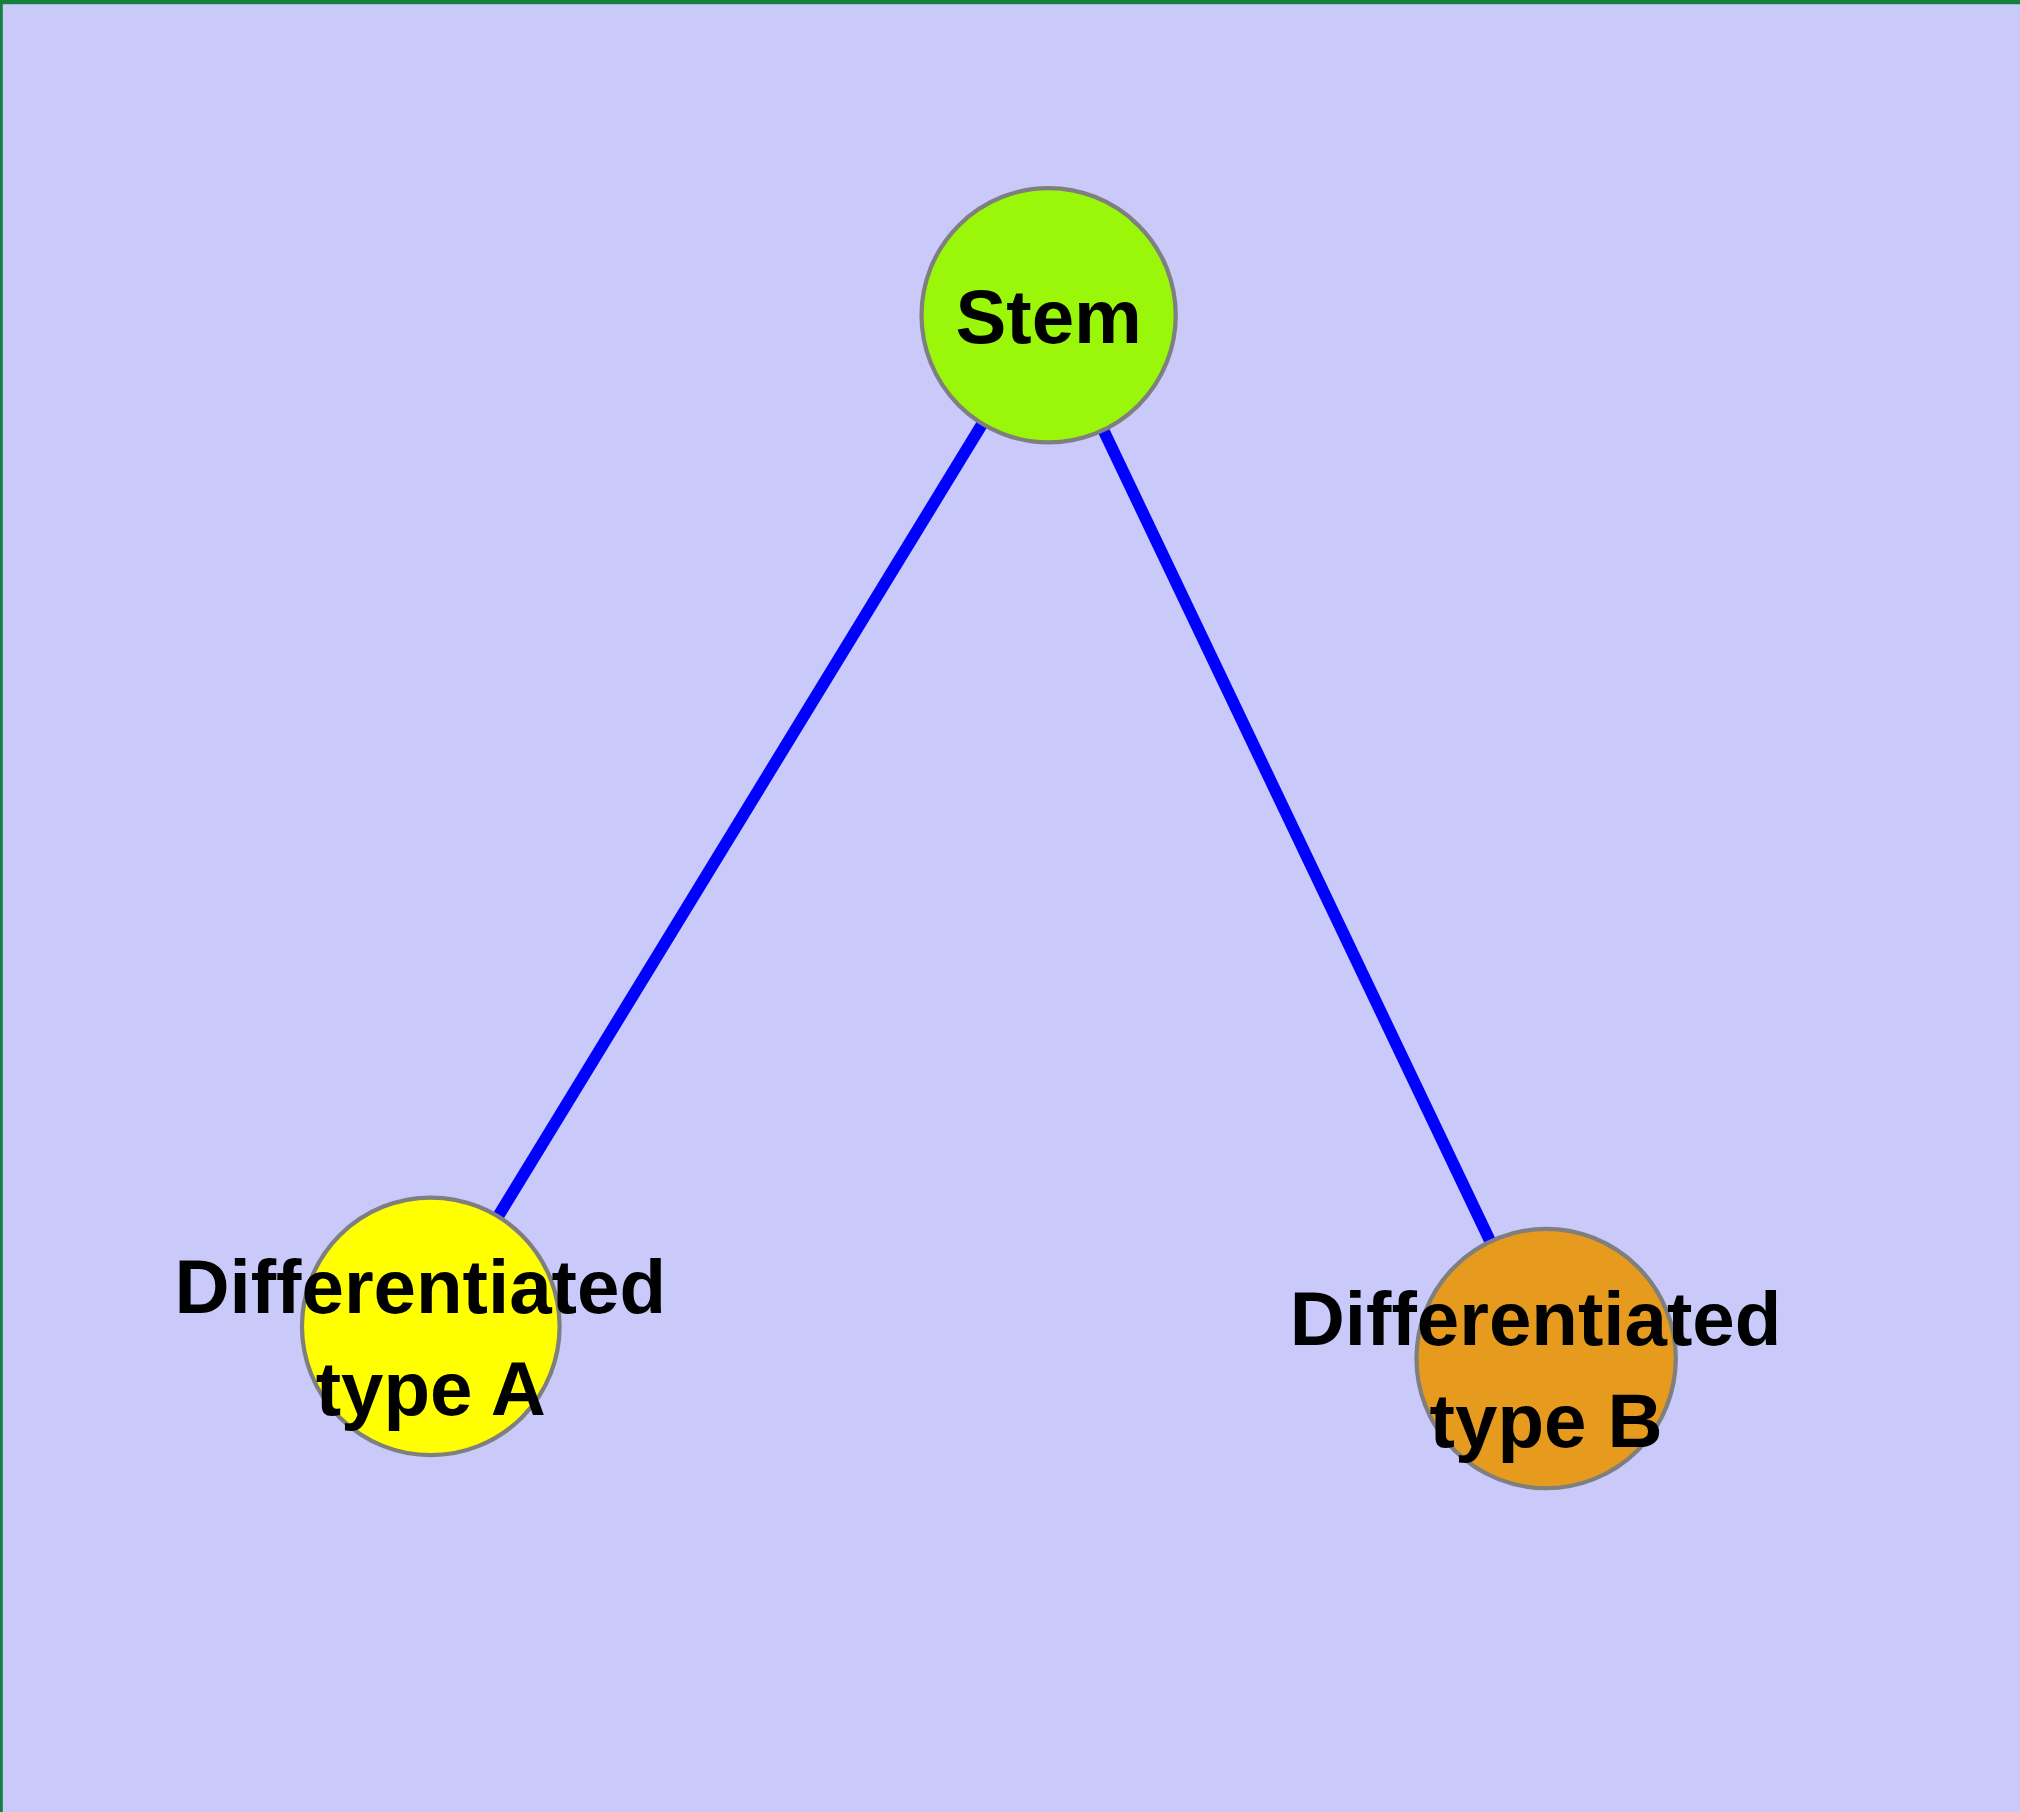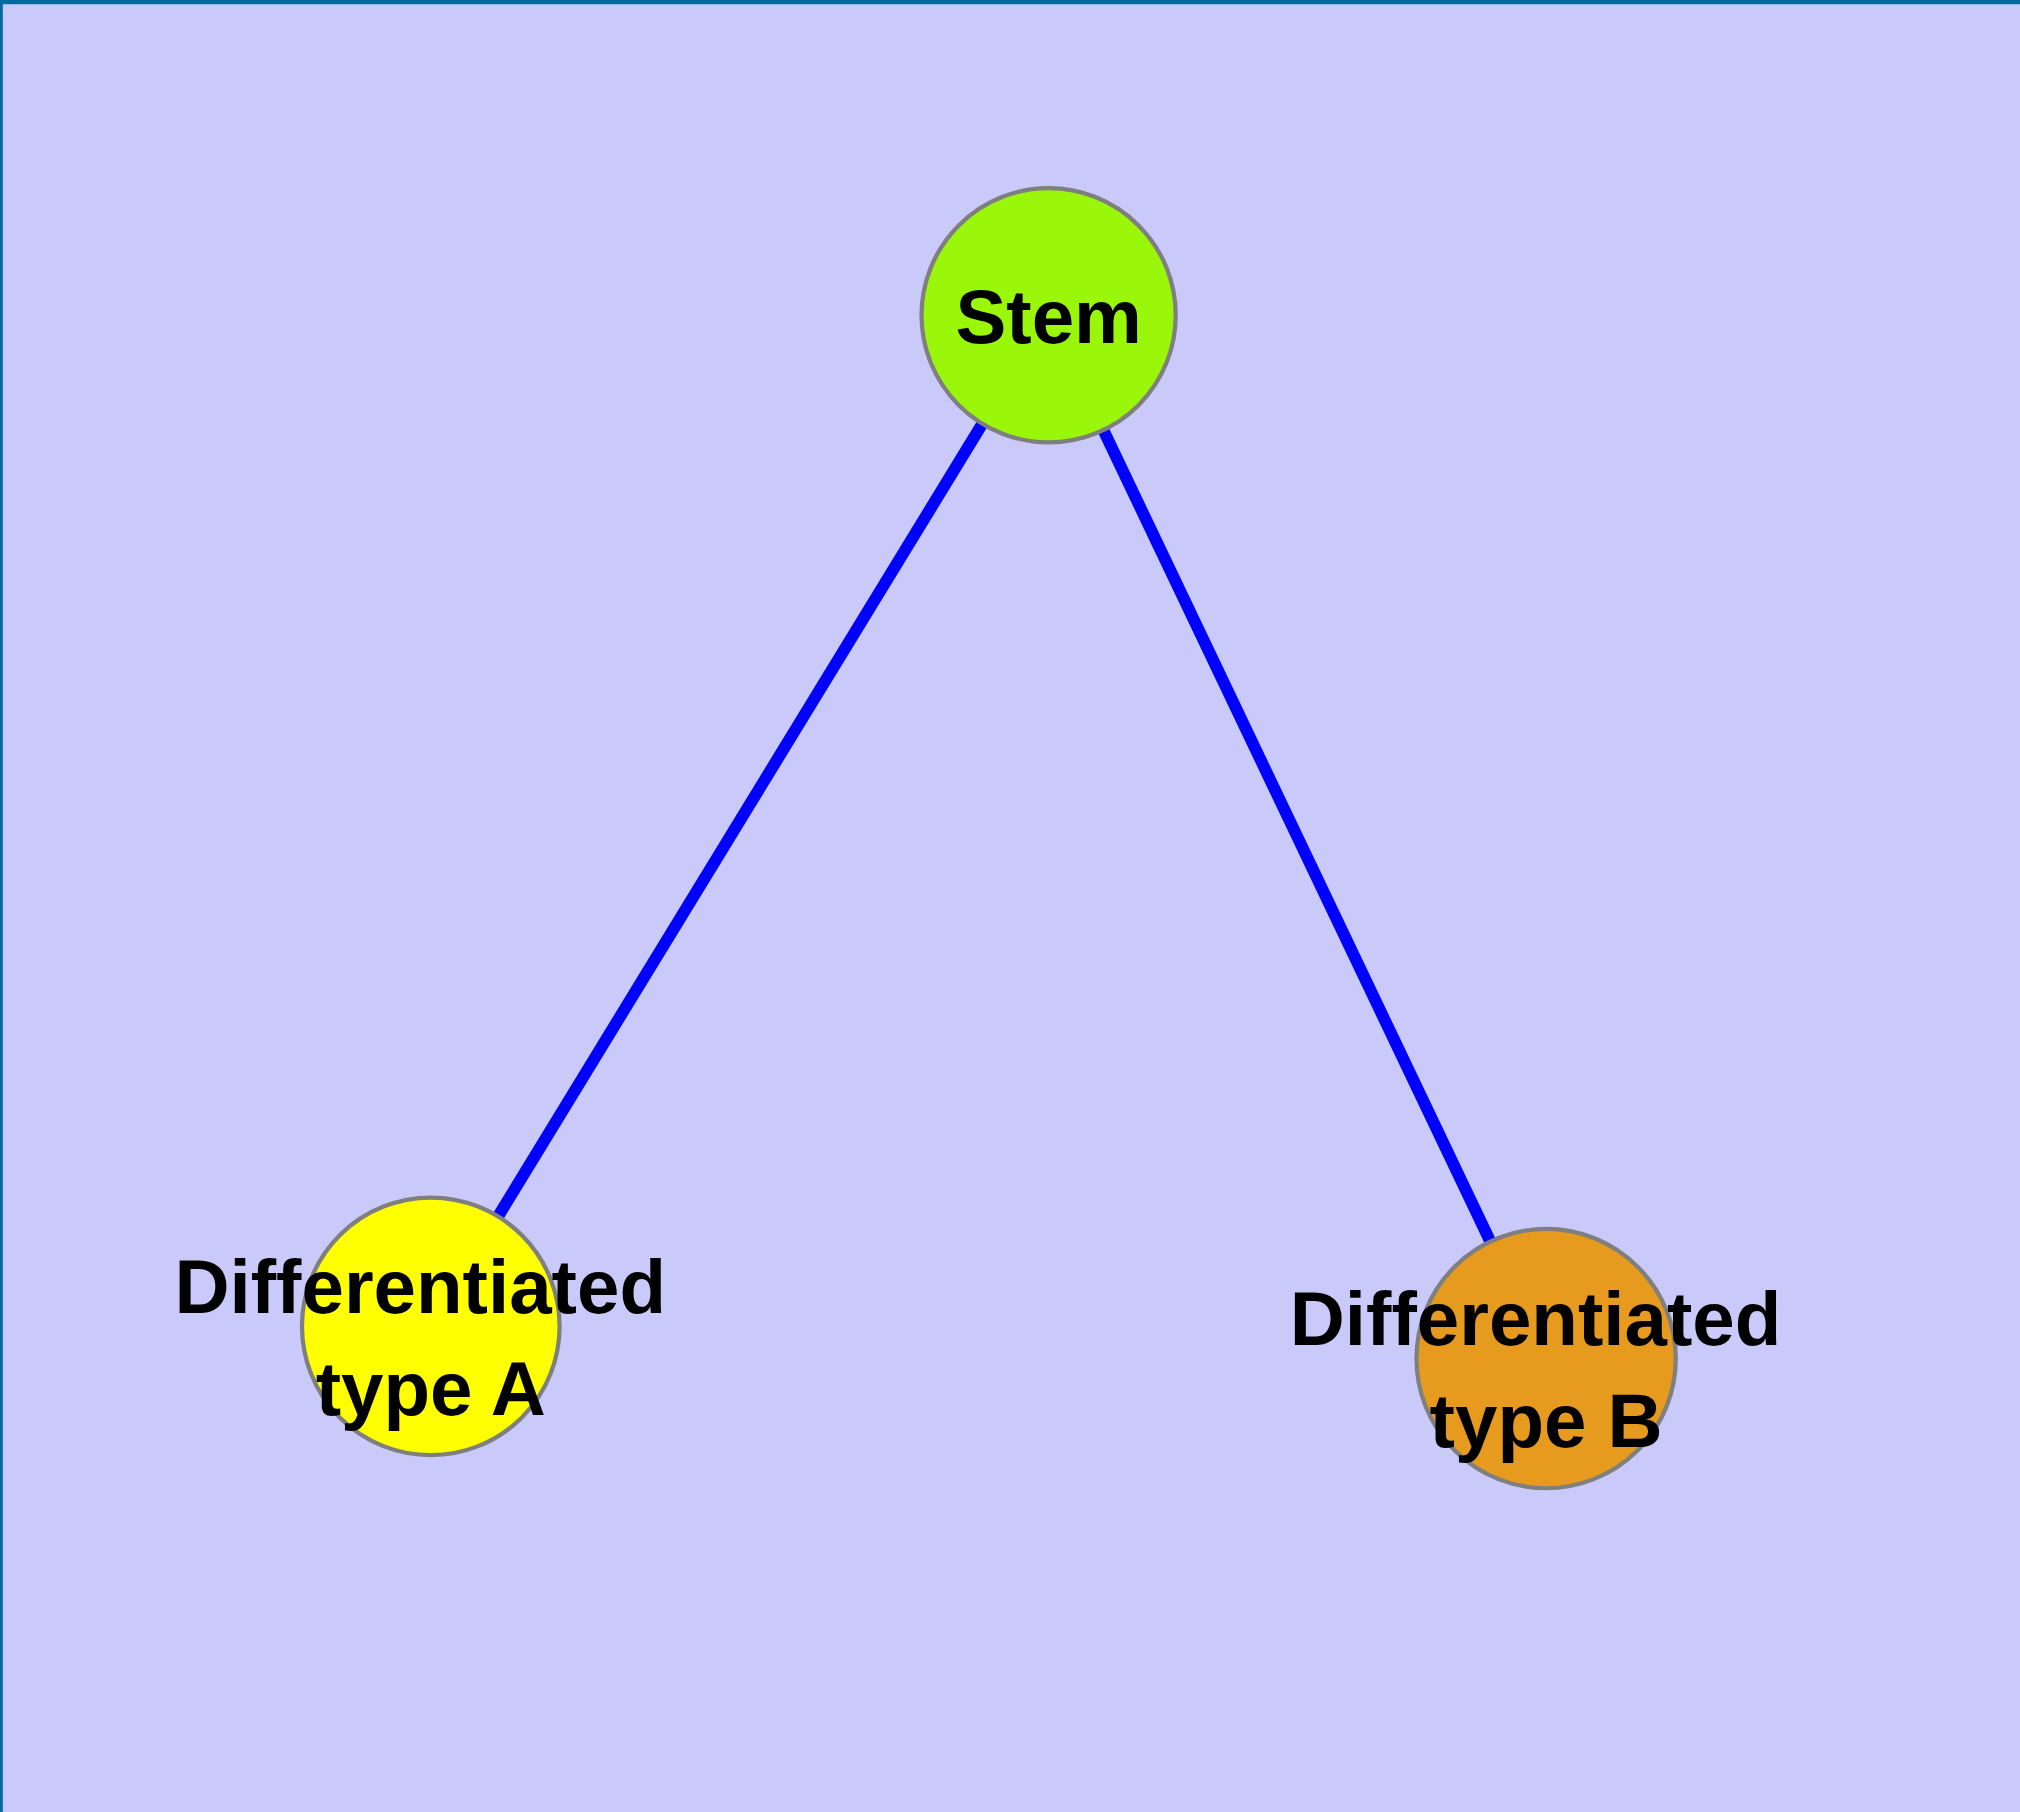--- a/index.html
+++ b/index.html
@@ -4,21 +4,21 @@
 <style>
   html, body {
     margin: 0;
     padding: 0;
     background: #ffffff;
   }
   .page {
     width: 2021px;
     height: 1812px;
     position: relative;
-    background: #0369a1;
+    background: #15803d;
     overflow: hidden;
   }
   svg.diagram {
     display: block;
     width: 2021px;
     height: 1812px;
   }
   .node-label, .node-label tspan {
     font-family: "Liberation Sans", "DejaVu Sans", sans-serif;
     font-weight: bold;

